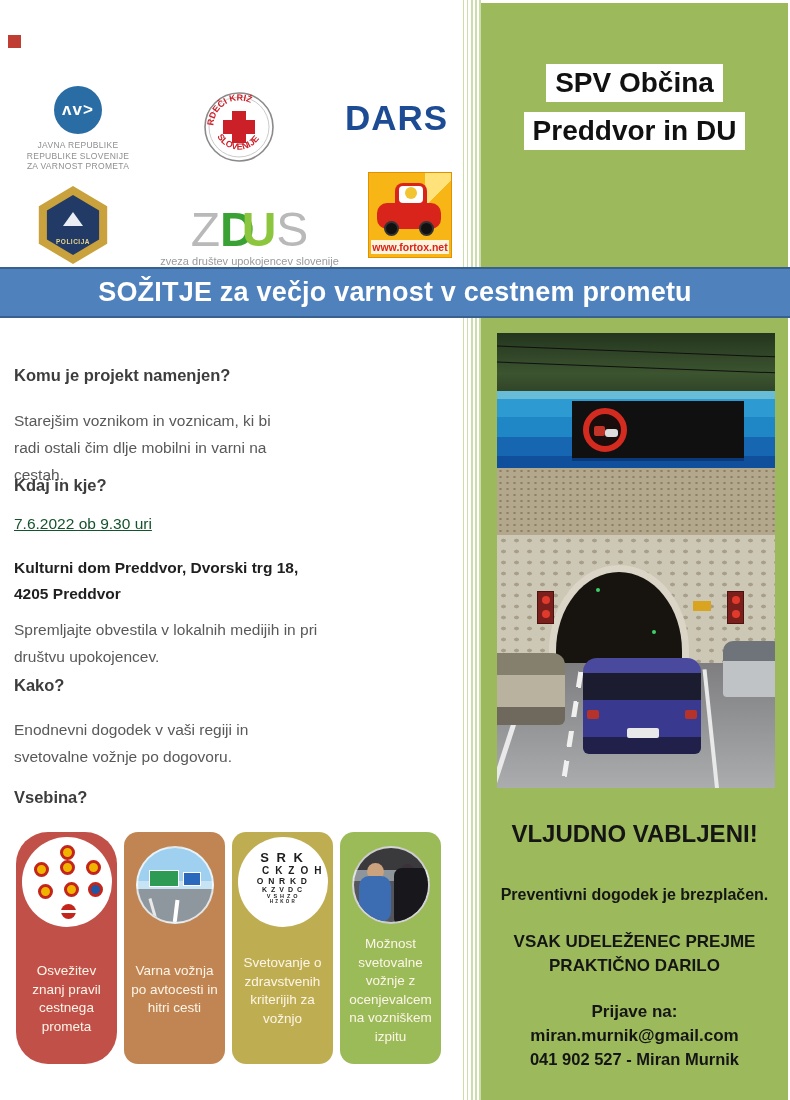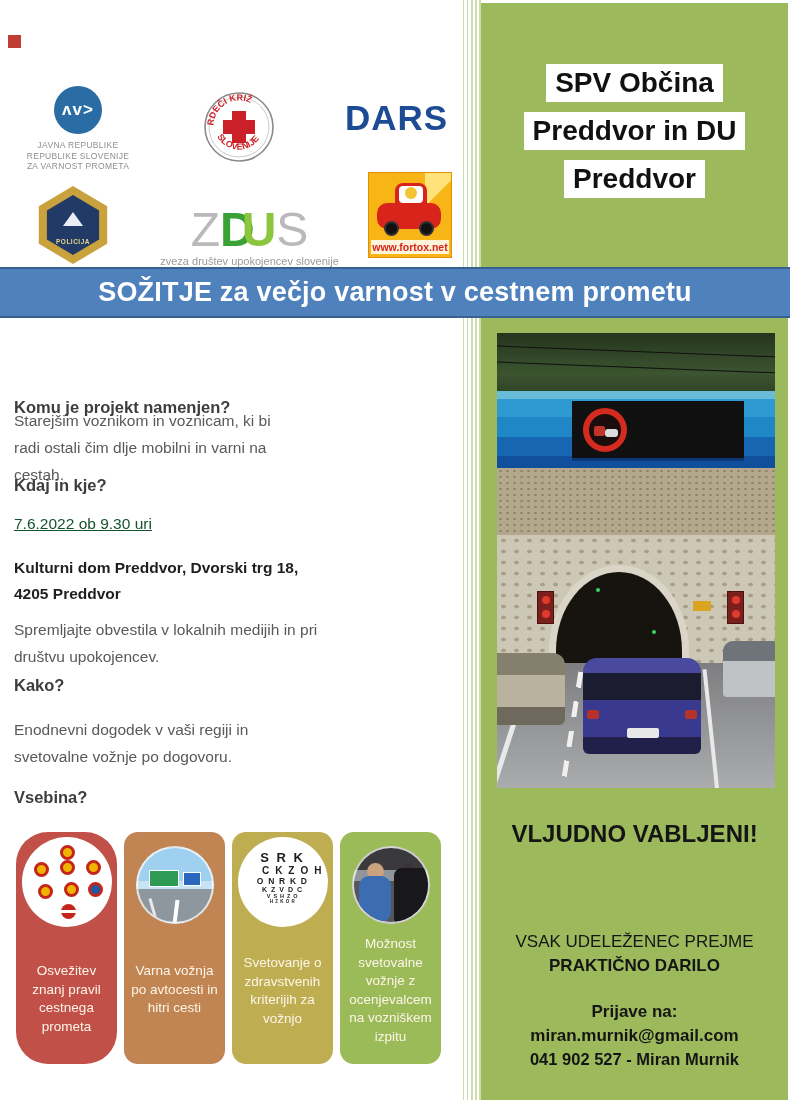--- a/index.html
+++ b/index.html
@@ -62,21 +62,21 @@
 
   
   .banner{position:absolute;left:0;top:267px;width:790px;height:51px;background:#4f81bd;
         border-top:2px solid #39618f;border-bottom:2px solid #39618f;box-sizing:border-box;
         display:flex;align-items:center;justify-content:center;z-index:6;}
   .banner-text{color:#ffffff;font-size:27px;font-weight:bold;letter-spacing:.2px;}
 
   
   .heading{position:absolute;left:14px;color:#3d3d3d;font-size:16.5px;font-weight:bold;}
   .para{position:absolute;left:14px;color:#595959;font-size:15.5px;line-height:27px;}
-  .q1{top:366px;margin-top:32px;} .a1{top:407px;width:262px;}
+  .q1{top:366px;} .a1{top:407px;width:262px;}
   .q2{top:476px;}
   .date-line{position:absolute;left:14px;top:515px;color:#14532d;font-size:15.5px;
         font-weight:normal;text-decoration:underline;}
   .venue{position:absolute;left:14px;top:555px;width:300px;color:#1f1f1f;font-size:15.5px;
         font-weight:bold;line-height:26px;}
   .note{top:616px;width:330px;}
   .q3{top:676px;} .a3{top:716px;width:280px;}
   .q4{top:788px;}
 
   
@@ -154,21 +154,21 @@
        background:linear-gradient(#494a9e 0 16%,#1c1c30 16% 44%,#39398f 44% 82%,#20204a 82% 100%);}
   .ph-plate{position:absolute;left:44px;top:70px;width:32px;height:10px;background:#e8e8e8;border-radius:2px;}
   .ph-taill{position:absolute;top:52px;width:12px;height:9px;background:#b5332b;border-radius:2px;}
   .ph-rcar{position:absolute;left:226px;top:308px;width:60px;height:56px;border-radius:10px 10px 4px 4px;
        background:linear-gradient(#6f747a 0 35%,#c0c3c6 35% 100%);}
 
   
   .invite{position:absolute;left:481px;width:307px;text-align:center;color:#151515;}
   .inv-headline{top:820px;font-size:24px;font-weight:bold;}
   .inv-free{top:886px;font-size:16px;font-weight:bold;}
-  .inv-gift1{top:932px;font-size:17px;font-weight:normal;}
+  .inv-gift1{top:932px;font-size:17px;font-weight:bold;}
   .inv-gift2{top:956px;font-size:17px;font-weight:bold;}
   .inv-signup{top:1002px;font-size:17px;font-weight:bold;}
   .inv-email{top:1026px;font-size:17px;font-weight:bold;}
   .inv-phone{top:1050px;font-size:16.5px;font-weight:bold;}
 </style>
 </head>
 <body>
 
 <div class="page">
 
@@ -223,21 +223,20 @@
     <div class="fx-head"></div>
     <div class="fx-body"></div>
     <div class="fx-wheel fx-w1"></div>
     <div class="fx-wheel fx-w2"></div>
     <div class="fx-url">www.fortox.net</div>
   </div>
 
   <div class="title-block">
     <div class="title-line">SPV Občina</div>
     <div class="title-line">Preddvor in DU</div>
-    <div class="title-line">Preddvor</div>
   </div>
 
   <div class="banner">
     <span class="banner-text">SOŽITJE za večjo varnost v cestnem prometu</span>
   </div>
 
   <div class="heading q1">Komu je projekt namenjen?</div>
   <div class="para a1">Starejšim voznikom in voznicam, ki bi radi ostali čim dlje mobilni in varni na cestah.</div>
   <div class="heading q2">Kdaj in kje?</div>
   <div class="date-line">7.6.2022  ob 9.30 uri</div>
@@ -326,19 +325,20 @@
     <div class="ph-sedan"></div>
     <div class="ph-hatch">
       <div class="ph-taill" style="left:4px;"></div>
       <div class="ph-taill" style="right:4px;"></div>
       <div class="ph-plate"></div>
     </div>
     <div class="ph-rcar"></div>
   </div>
 
   <div class="invite inv-headline">VLJUDNO VABLJENI!</div>
+  <div class="invite inv-free">Preventivni dogodek je brezplačen.</div>
   <div class="invite inv-gift1">VSAK UDELEŽENEC PREJME</div>
   <div class="invite inv-gift2">PRAKTIČNO DARILO</div>
   <div class="invite inv-signup">Prijave na:</div>
   <div class="invite inv-email">miran.murnik@gmail.com</div>
   <div class="invite inv-phone">041 902 527 - Miran Murnik</div>
 
 </div>
 
 </body></html>

